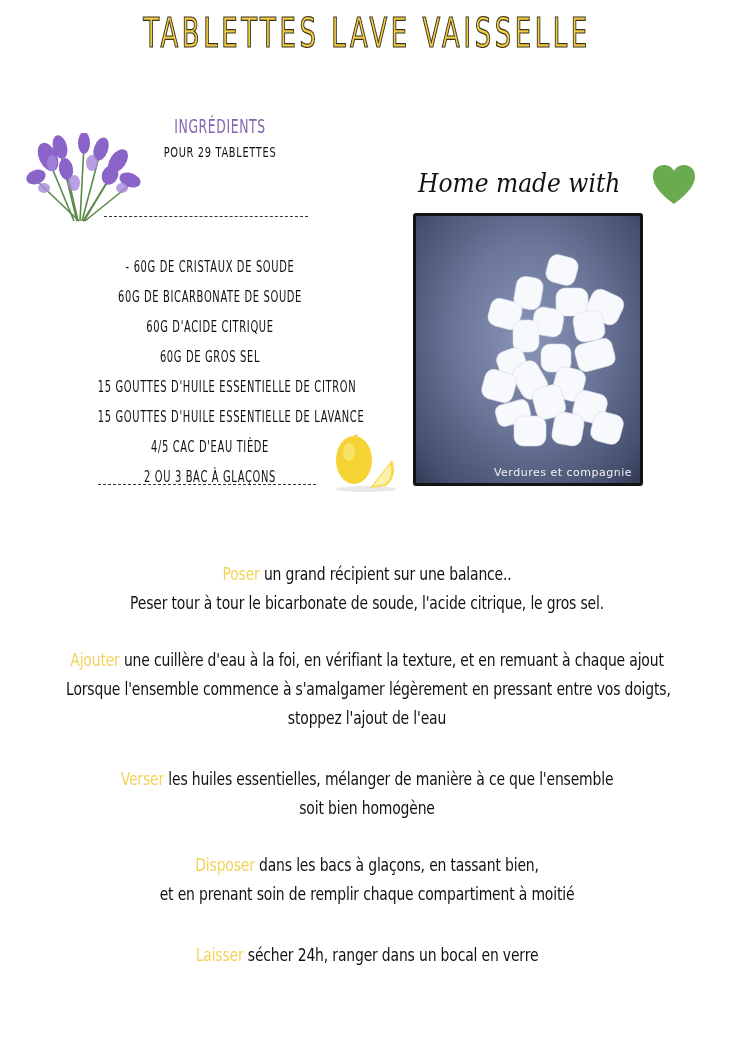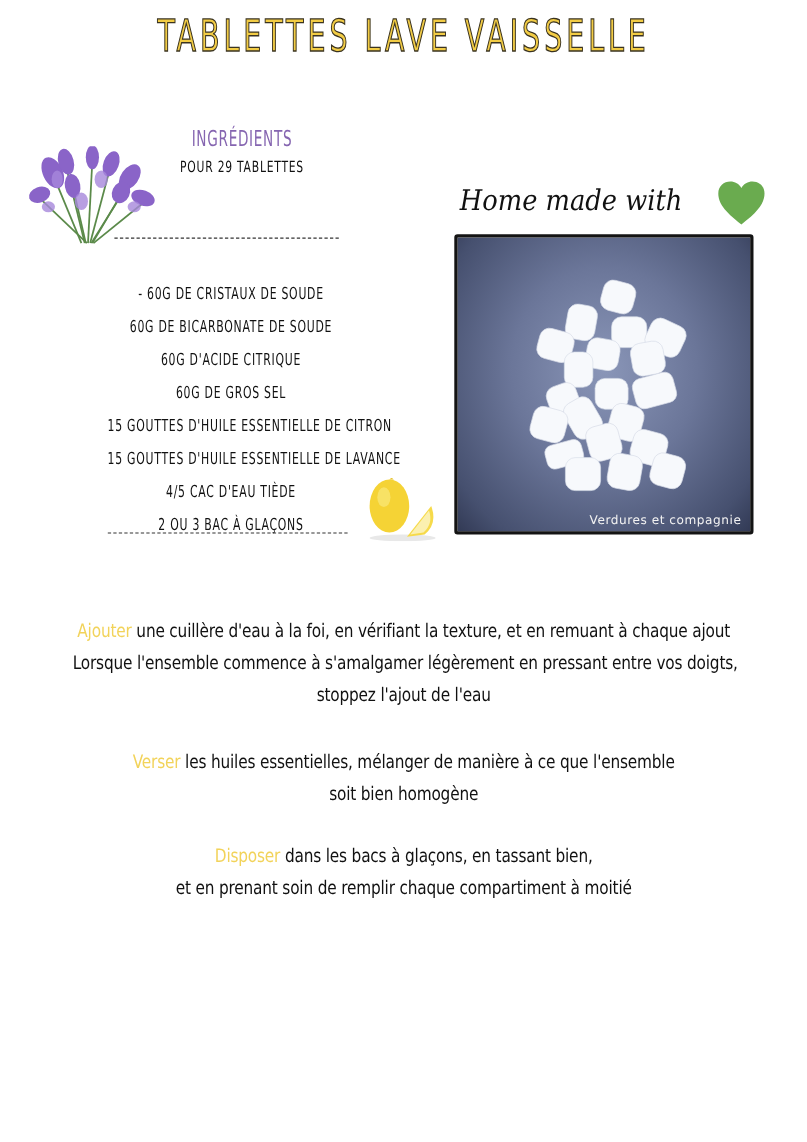--- a/index.html
+++ b/index.html
@@ -46,21 +46,21 @@
     .homemade {
       position: absolute; left: 418px; top: 168px; display: flex; align-items: center; text-align: right;
     }
     .homemade-text {
       font-family: "DejaVu Serif", serif; font-style: italic; font-size: 26px; color: #111;
       transform: scaleX(0.9); transform-origin: left center; white-space: nowrap;
     }
     .heart { position: absolute; left: 234px; top: -4px; width: 44px; height: 42px; }
 
     .photo {
-      position: absolute; left: 413px; top: 213px; width: 272px; height: 273px;
+      position: absolute; left: 413px; top: 213px; width: 230px; height: 273px;
       border: 3px solid #141414; border-radius: 3px; overflow: hidden;
       background:
         radial-gradient(ellipse at 50% 45%, #8a96b8 0%, #6b7699 45%, #46506f 85%, #323a55 100%);
     }
     .photo svg { position: absolute; left: 0; top: 0; }
     .watermark {
       position: absolute; right: 8px; bottom: 4px; color: #f2f2f2;
       font-family: "DejaVu Sans", sans-serif; font-size: 11px; letter-spacing: 0.5px;
     }
 
@@ -169,26 +169,33 @@
       <rect x="80" y="186" width="34" height="22" rx="7" transform="rotate(-15 97 197)"></rect>
       <rect x="98" y="200" width="32" height="30" rx="9"></rect>
       <rect x="137" y="197" width="30" height="32" rx="9" transform="rotate(10 152 213)"></rect>
       <rect x="176" y="197" width="30" height="30" rx="9" transform="rotate(15 191 212)"></rect>
     </g>
   </svg>
   <div class="watermark">Verdures et compagnie</div>
 </div>
 
 <div class="steps">
+  <div class="step s1">
+    <p><span class="verb">Poser</span><span> un grand récipient sur une balance..</span></p>
+    <p>Peser tour à tour le bicarbonate de soude, l'acide citrique, le gros sel.</p>
+  </div>
   <div class="step s3">
     <p><span class="verb">Ajouter</span><span> une cuillère d'eau à la foi, en vérifiant la texture, et en remuant à chaque ajout</span></p>
     <p>Lorsque l'ensemble commence à s'amalgamer légèrement en pressant entre vos doigts,</p>
     <p>stoppez l'ajout de l'eau</p>
   </div>
   <div class="step s2">
     <p><span class="verb">Verser</span><span> les huiles essentielles, mélanger de manière à ce que l'ensemble</span></p>
     <p>soit bien homogène</p>
   </div>
   <div class="step s4">
     <p><span class="verb">Disposer</span><span> dans les bacs à glaçons, en tassant bien,</span></p>
     <p>et en prenant soin de remplir chaque compartiment à moitié</p>
   </div>
+  <div class="step s5">
+    <p><span class="verb">Laisser</span><span> sécher 24h, ranger dans un bocal en verre</span></p>
+  </div>
 </div>
 
 </body></html>

